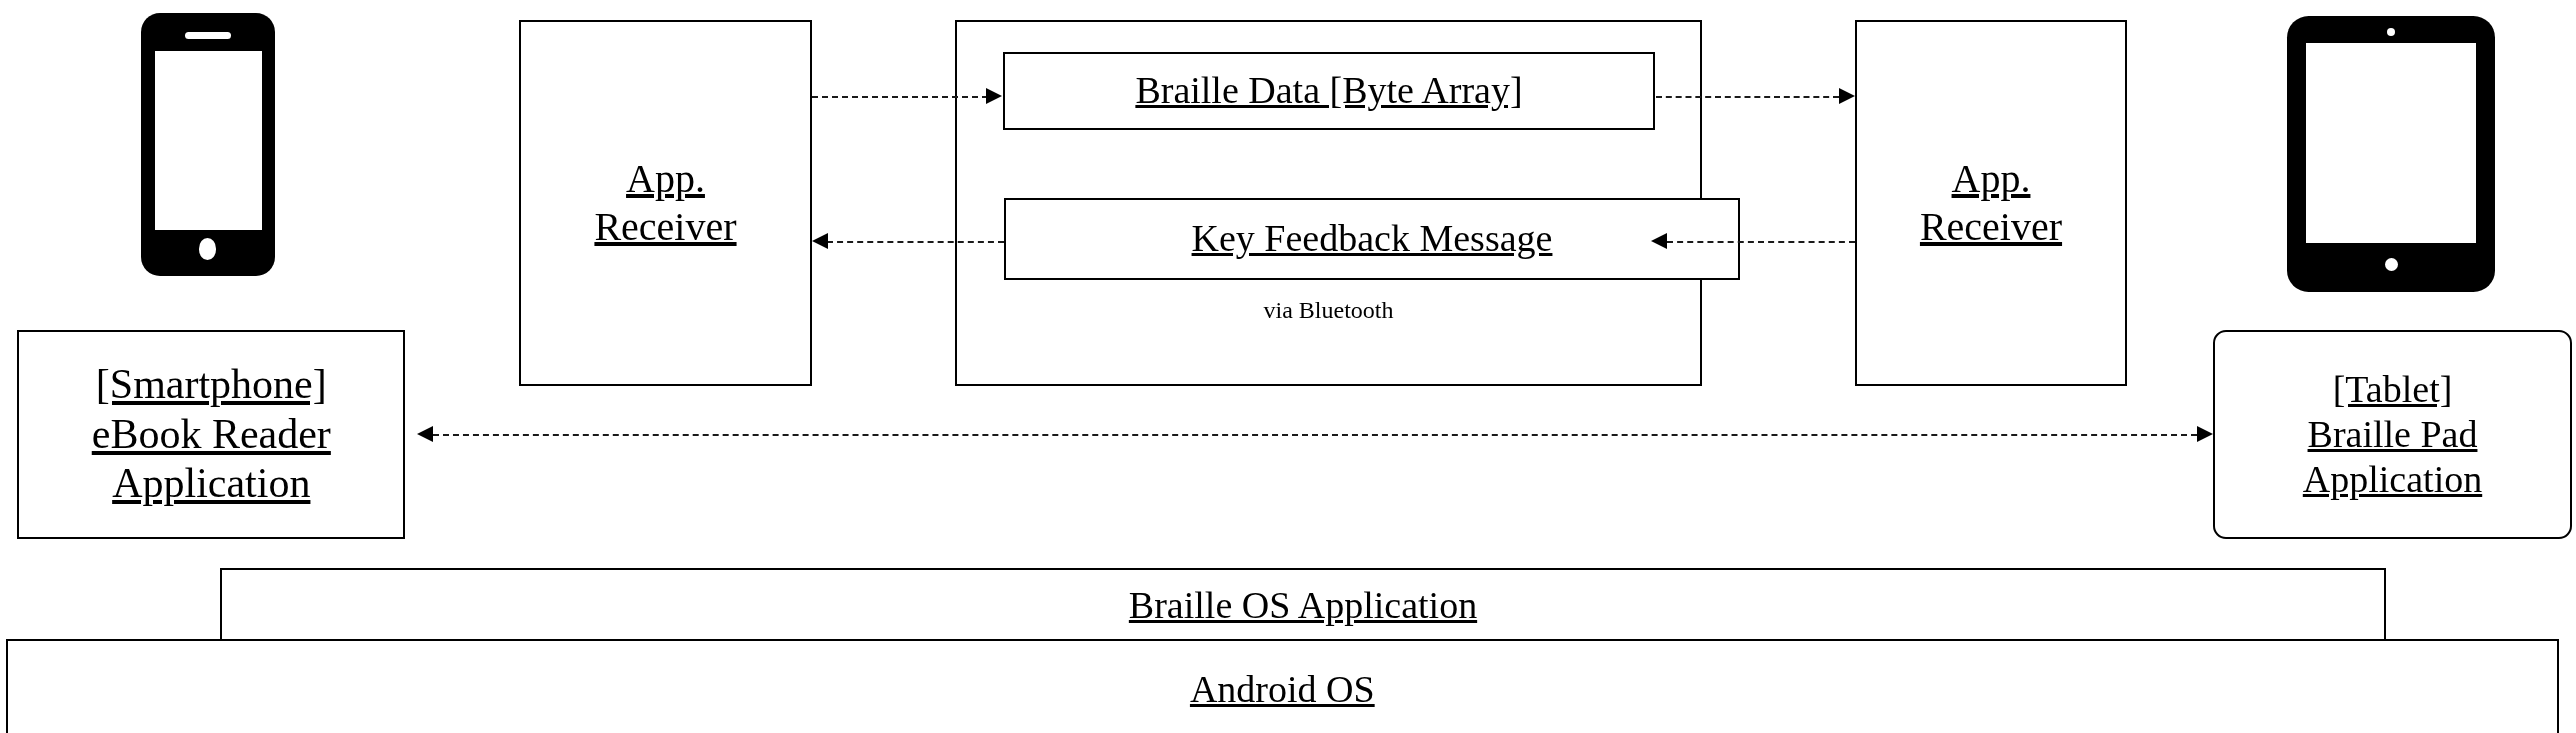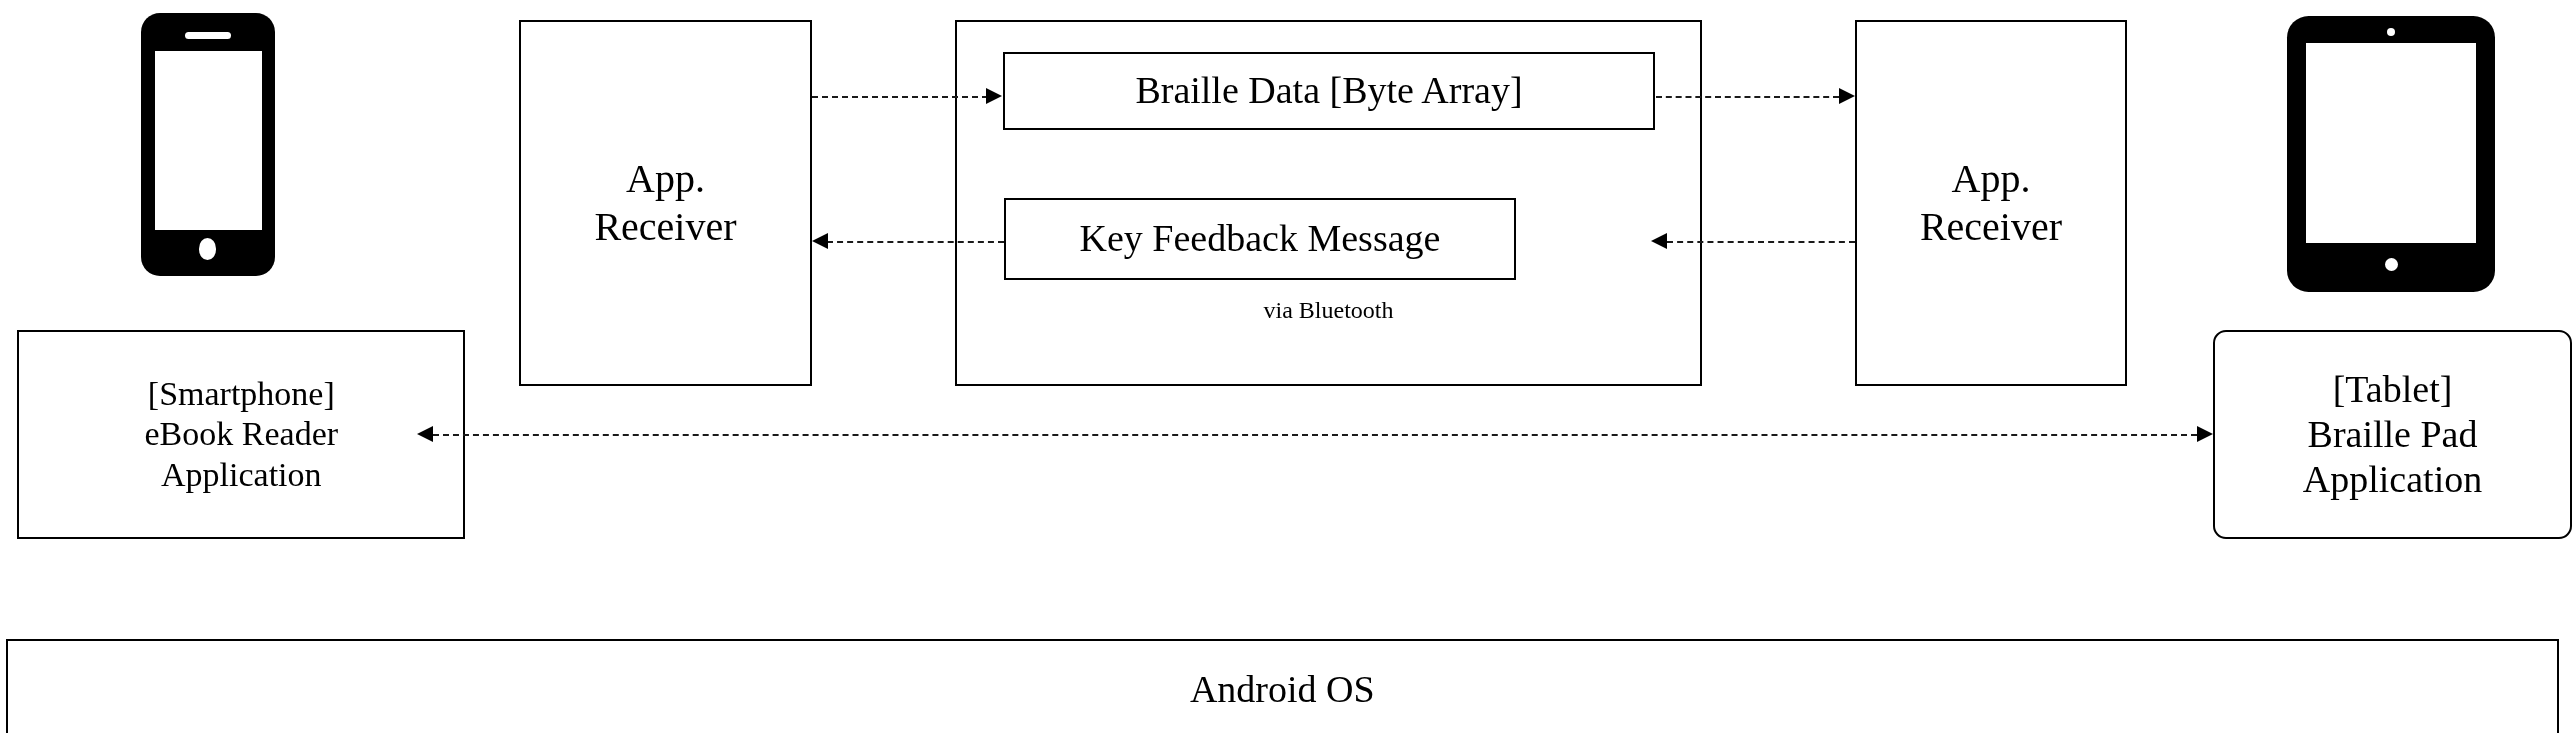--- a/index.html
+++ b/index.html
@@ -26,20 +26,21 @@
     justify-content: center;
     text-align: center;
     line-height: 1.18;
   }
   .box.inner {
     border-width: 2.9px;
   }
   .label-text {
     display: block;
     white-space: pre-line;
+    text-decoration: underline;
   }
 
   
   .phone-icon {
     position: absolute;
     box-sizing: border-box;
     background: #000000;
     border-radius: 19px;
   }
   .phone-screen {
@@ -105,46 +106,49 @@
     <span class="label-text">App.
 Receiver</span>
   </div>
 
   <div class="box" style="left:955px; top:19.5px; width:747px; height:366px; display:block;">
 
     <div class="box inner" style="left:46px; top:30px; width:652px; height:78px; font-size:38px;">
       <span class="label-text">Braille Data [Byte Array]</span>
     </div>
 
-    <div class="box inner" style="left:47px; top:176px; width:512px; height:82px; font-size:38px;">
+    <div class="box inner" style="left:47px; top:176px; width:736px; height:82px; font-size:38px;">
       <span class="label-text">Key Feedback Message</span>
     </div>
 
     <div style="position:absolute; left:0; top:274px; width:100%; text-align:center; font-size:24px;">
       <span>via Bluetooth</span>
     </div>
   </div>
 
   <div class="box" style="left:1855px; top:19.5px; width:272px; height:366px; font-size:40px;">
     <span class="label-text">App.
 Receiver</span>
   </div>
 
-  <div class="box" style="left:17.3px; top:330px; width:448px; height:209px; font-size:34px;">
+  <div class="box" style="left:17.3px; top:330px; width:388px; height:209px; font-size:42px;">
     <span class="label-text">[Smartphone]
 eBook Reader
 Application</span>
   </div>
 
   <div class="box" style="left:2213px; top:330px; width:359px; height:209px; font-size:38px;border-radius:13px;">
     <span class="label-text">[Tablet]
 Braille Pad
 Application</span>
   </div>
 
+  <div class="box" style="left:220px; top:568px; width:2166px; height:75px; font-size:38px;">
+    <span class="label-text">Braille OS Application</span>
+  </div>
 
   <div class="box" style="left:5.8px; top:639px; width:2553px; height:101px; font-size:38px;">
     <span class="label-text">Android OS</span>
   </div>
 
   <div class="conn" style="left:812px; top:96px; width:176px;"></div>
   <div class="arrowhead right" style="left:986px; top:88px;"></div>
 
   <div class="conn" style="left:827px; top:241px; width:177px;"></div>
   <div class="arrowhead left" style="left:812px; top:233px;"></div>

